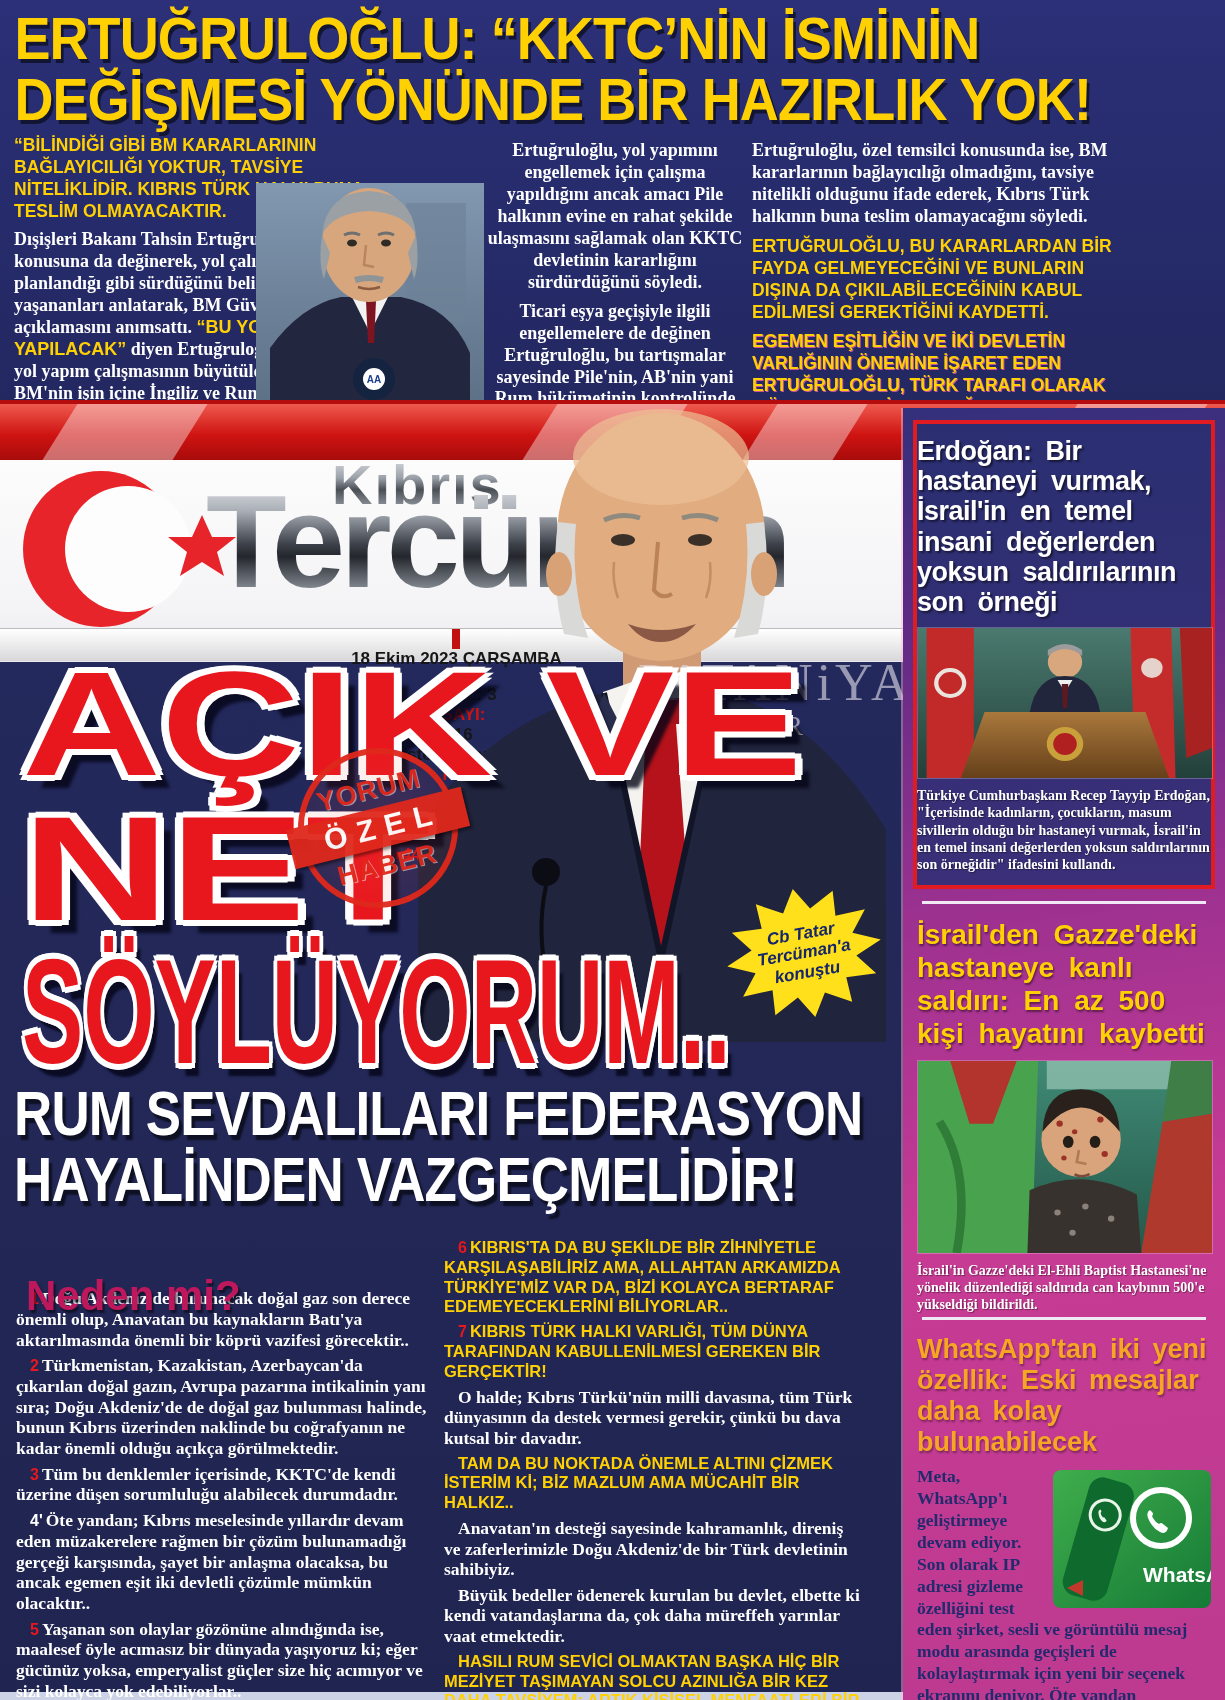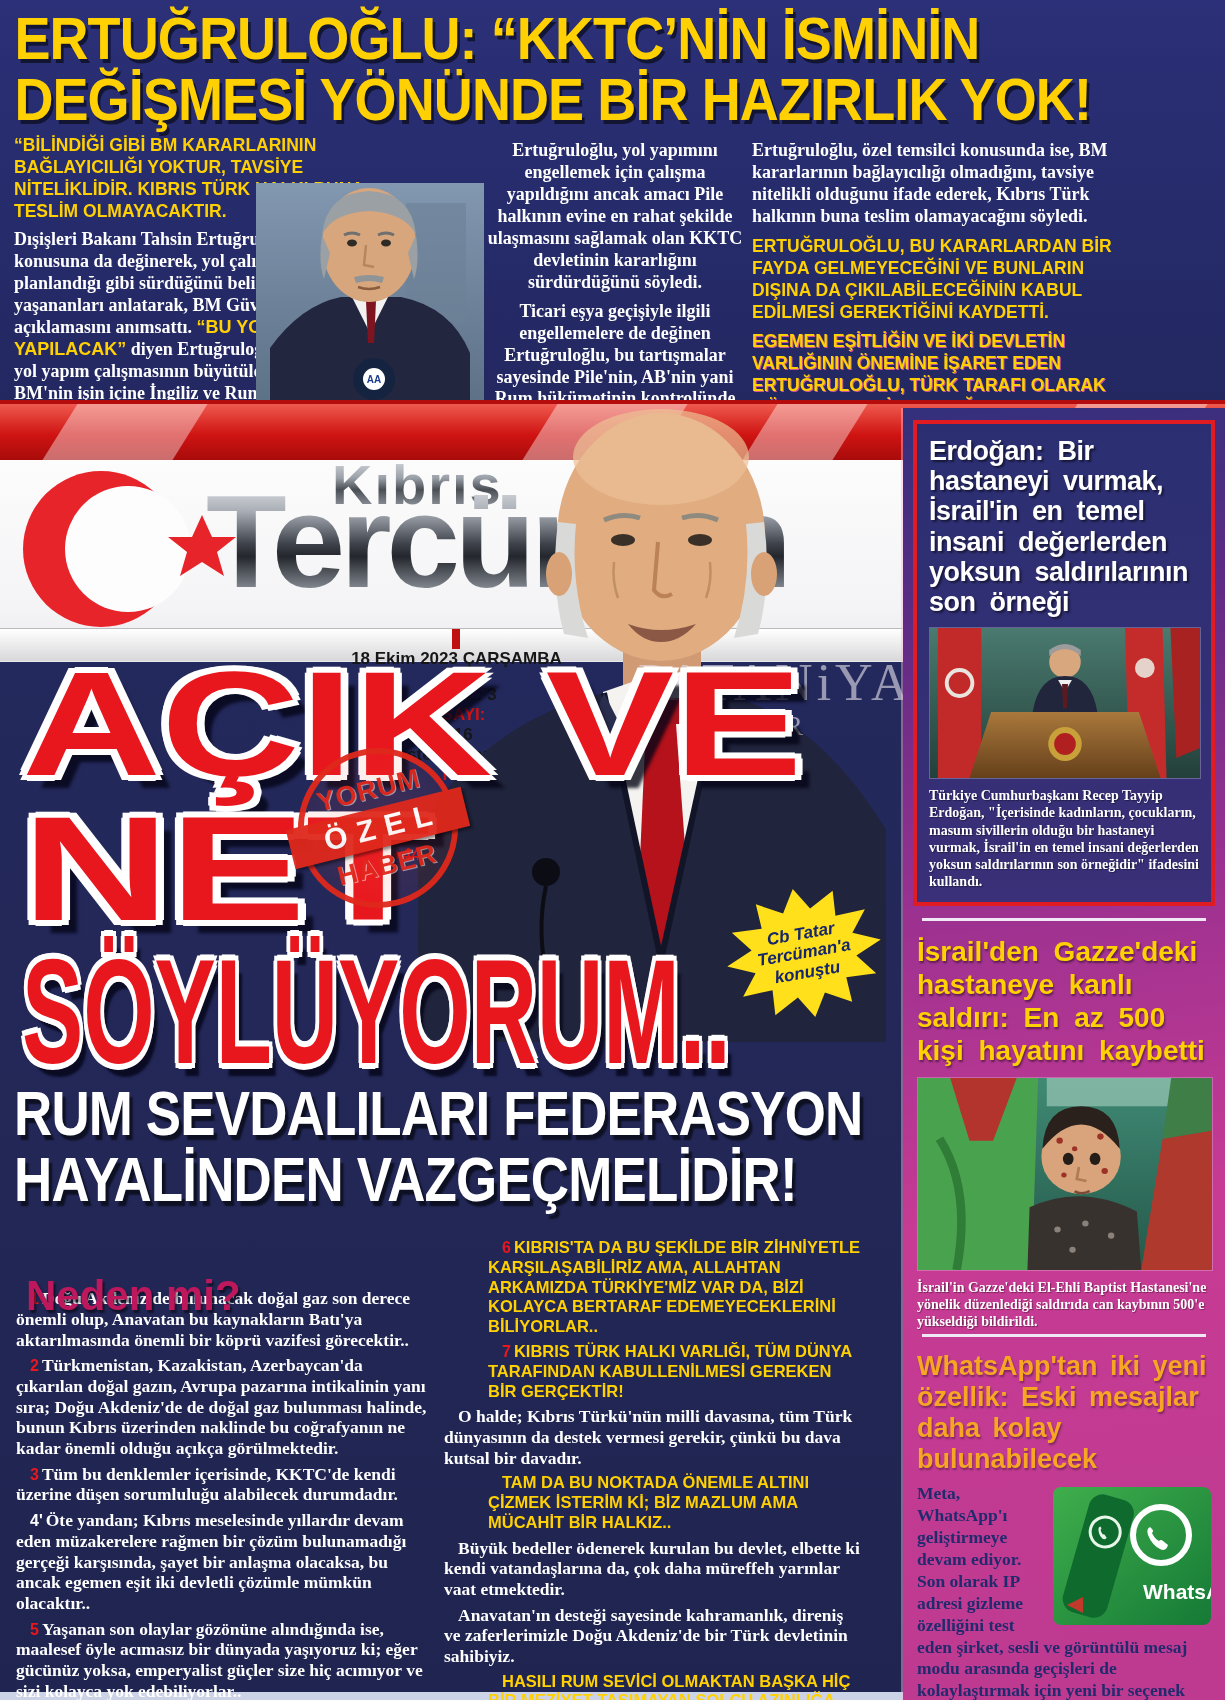--- a/index.html
+++ b/index.html
@@ -82,28 +82,28 @@
   .neden{position:absolute;left:26px;top:1272px;z-index:7;color:#be185d;font-weight:700;font-size:42px;
     text-shadow:2px 3px 2px rgba(0,0,0,.5);}
   .colL{position:absolute;left:16px;top:1288px;width:414px;z-index:5;}
   .colR{position:absolute;left:444px;top:1238px;width:418px;z-index:5;}
   .bodycol p{margin:0 0 5px;color:#fff;font-family:"Liberation Serif",serif;font-weight:700;
     font-size:17.5px;line-height:1.18;text-indent:14px;}
   .num{color:#e8171e;font-weight:900;font-family:"Liberation Sans",sans-serif;
     padding-right:3px;font-size:16px;}
   .colL p:nth-of-type(4) .num{color:#fff;}
   .bodycol p.ypara{color:#ffd103;font-family:"Liberation Sans",sans-serif;font-weight:800;
-    font-size:16.5px;line-height:1.2;margin-left:44px;}
+    font-size:16.5px;line-height:1.2;}
   .bottom-strip{position:absolute;left:0;top:1692px;width:903px;height:8px;background:#cdd3e6;z-index:4;}
 
   
   .sidebar{position:absolute;left:903px;top:408px;width:322px;height:1292px;z-index:6;
     background:linear-gradient(172deg,#33307b 0%,#5e2b84 16%,#9c3190 38%,#c73b94 62%,#bd3a90 100%);
     box-shadow:-2px 0 0 rgba(255,182,220,.45),0 2px 0 rgba(255,182,220,.45);}
-  .s1box{margin:12px 10px 12px;border:4px solid #e11b22;padding:12px 12px 12px;
+  .s1box{margin:12px 10px 12px;border:4px solid #e11b22;padding:12px 0 12px;
     background:linear-gradient(180deg,#2b2f72 0%,#3a2f78 100%);}
   .s1head{color:#fff;font-weight:800;font-size:27px;line-height:1.12;letter-spacing:-.5px;
     word-spacing:7px;text-shadow:2px 2px 2px rgba(0,0,0,.5);}
   .sphoto{display:block;width:100%;margin:10px 0 8px;border:1px solid rgba(255,255,255,.25);}
   .sbody{color:#fff;font-family:"Liberation Serif",serif;font-weight:700;font-size:14px;
     line-height:1.22;text-shadow:1px 1px 1px rgba(0,0,0,.4);}
   .sdivider{width:88%;height:3px;background:#f0e8f4;margin:4px auto 14px;}
   .s2,.s3{padding:0 14px;}
   .s2head{color:#ffd103;font-weight:800;font-size:28px;line-height:1.18;word-spacing:7px;
     text-shadow:1px 2px 2px rgba(0,0,0,.45);}
@@ -265,22 +265,22 @@
   <p><span class="num">3</span><span>Tüm bu denklemler içerisinde, KKTC'de kendi üzerine düşen sorumluluğu alabilecek durumdadır.</span></p>
   <p><span class="num">4'</span><span>Öte yandan; Kıbrıs meselesinde yıllardır devam eden müzakerelere rağmen bir çözüm bulunamadığı gerçeği karşısında, şayet bir anlaşma olacaksa, bu ancak egemen eşit iki devletli çözümle mümkün olacaktır..</span></p>
   <p><span class="num">5</span><span>Yaşanan son olaylar gözönüne alındığında ise, maalesef öyle acımasız bir dünyada yaşıyoruz ki; eğer gücünüz yoksa, emperyalist güçler size hiç acımıyor ve sizi kolayca yok edebiliyorlar..</span></p>
 </div>
 
 <div class="colR bodycol">
   <p class="ypara"><span class="num">6</span><span>KIBRIS'TA DA BU ŞEKİLDE BİR ZİHNİYETLE KARŞILAŞABİLİRİZ AMA, ALLAHTAN ARKAMIZDA TÜRKİYE'MİZ VAR DA, BİZİ KOLAYCA BERTARAF EDEMEYECEKLERİNİ BİLİYORLAR..</span></p>
   <p class="ypara"><span class="num">7</span><span>KIBRIS TÜRK HALKI VARLIĞI, TÜM DÜNYA TARAFINDAN KABULLENİLMESİ GEREKEN BİR GERÇEKTİR!</span></p>
   <p>O halde; Kıbrıs Türkü'nün milli davasına, tüm Türk dünyasının da destek vermesi gerekir, çünkü bu dava kutsal bir davadır.</p>
   <p class="ypara">TAM DA BU NOKTADA ÖNEMLE ALTINI ÇİZMEK İSTERİM Kİ; BİZ MAZLUM AMA MÜCAHİT BİR HALKIZ..</p>
+  <p>Anavatan'ın desteği sayesinde kahramanlık, direniş ve zaferlerimizle Doğu Akdeniz'de bir Türk devletinin sahibiyiz.</p>
   <p>Büyük bedeller ödenerek kurulan bu devlet, elbette ki kendi vatandaşlarına da, çok daha müreffeh yarınlar vaat etmektedir.</p>
-  <p>Anavatan'ın desteği sayesinde kahramanlık, direniş ve zaferlerimizle Doğu Akdeniz'de bir Türk devletinin sahibiyiz.</p>
   <p class="ypara">HASILI RUM SEVİCİ OLMAKTAN BAŞKA HİÇ BİR MEZİYET TAŞIMAYAN SOLCU AZINLIĞA BİR KEZ DAHA TAVSİYEM; ARTIK KİŞİSEL MENFAATLERİ BİR YANA BIRAKIP, BU DEVLETİN BEKASI İÇİN BİZE DESTEK VERMELERİDİR...</p>
 </div>
 
 <div class="bottom-strip"></div>
 
 <div class="sidebar">
 
   <div class="s1box">
     <div class="s1head">Erdoğan: Bir hastaneyi vurmak, İsrail'in en temel insani değerlerden yoksun saldırılarının son örneği</div>
     <svg class="sphoto" height="150" viewBox="0 0 274 150" preserveAspectRatio="none">

